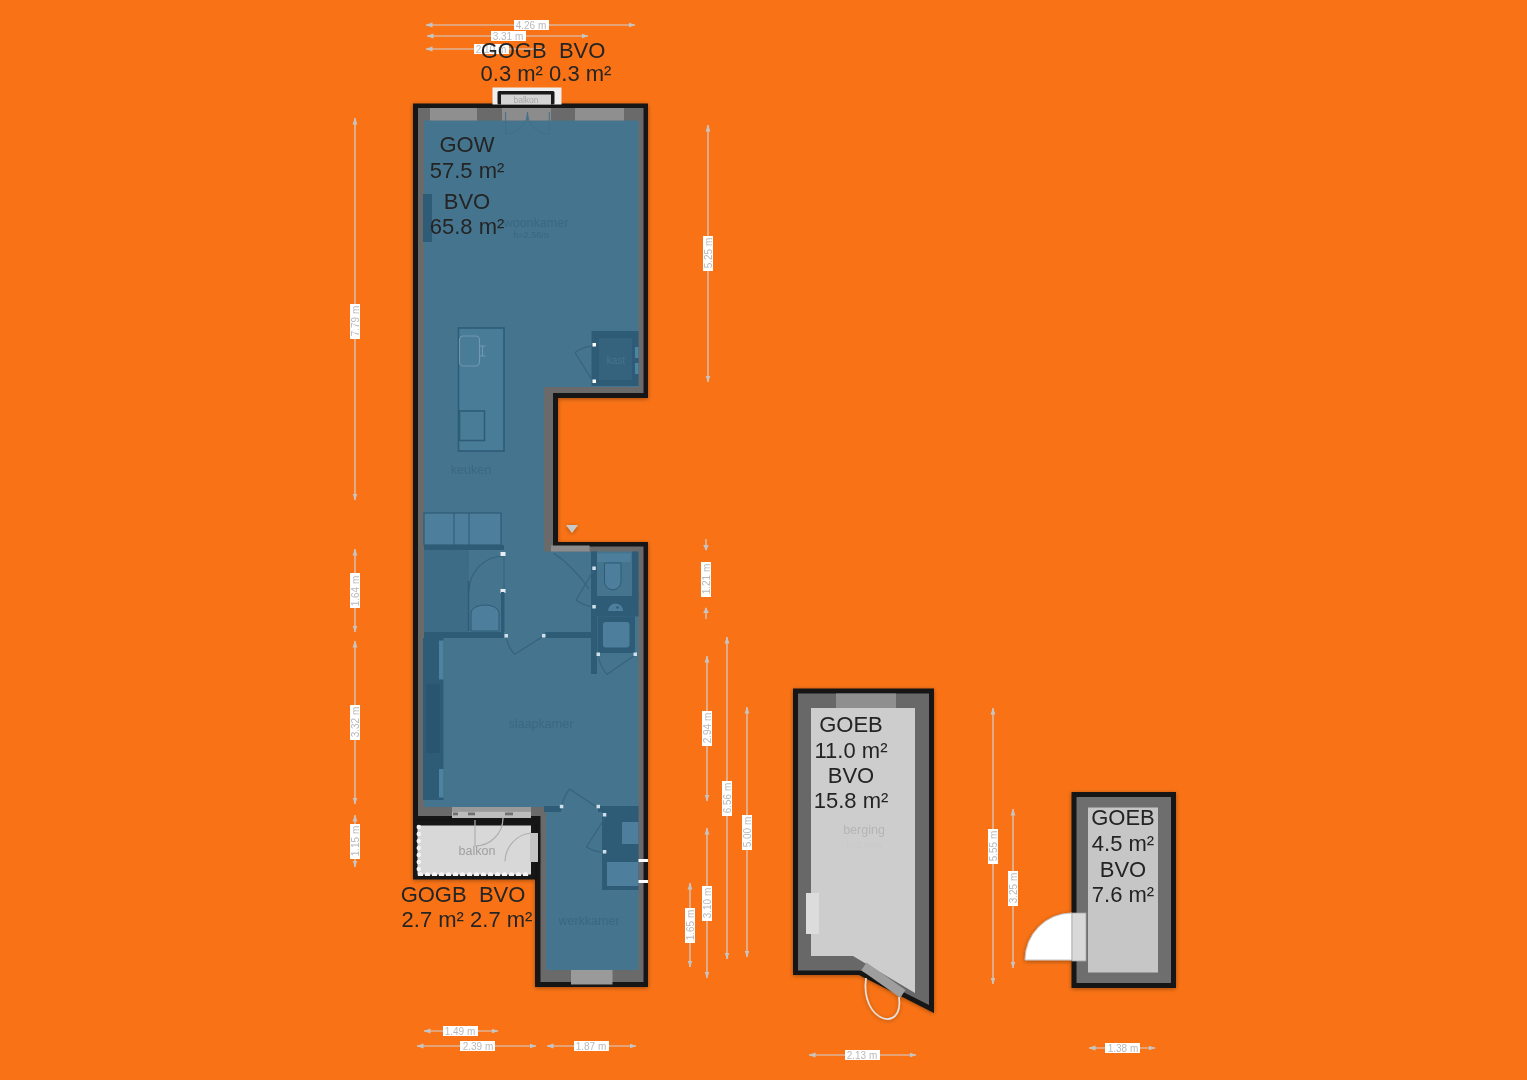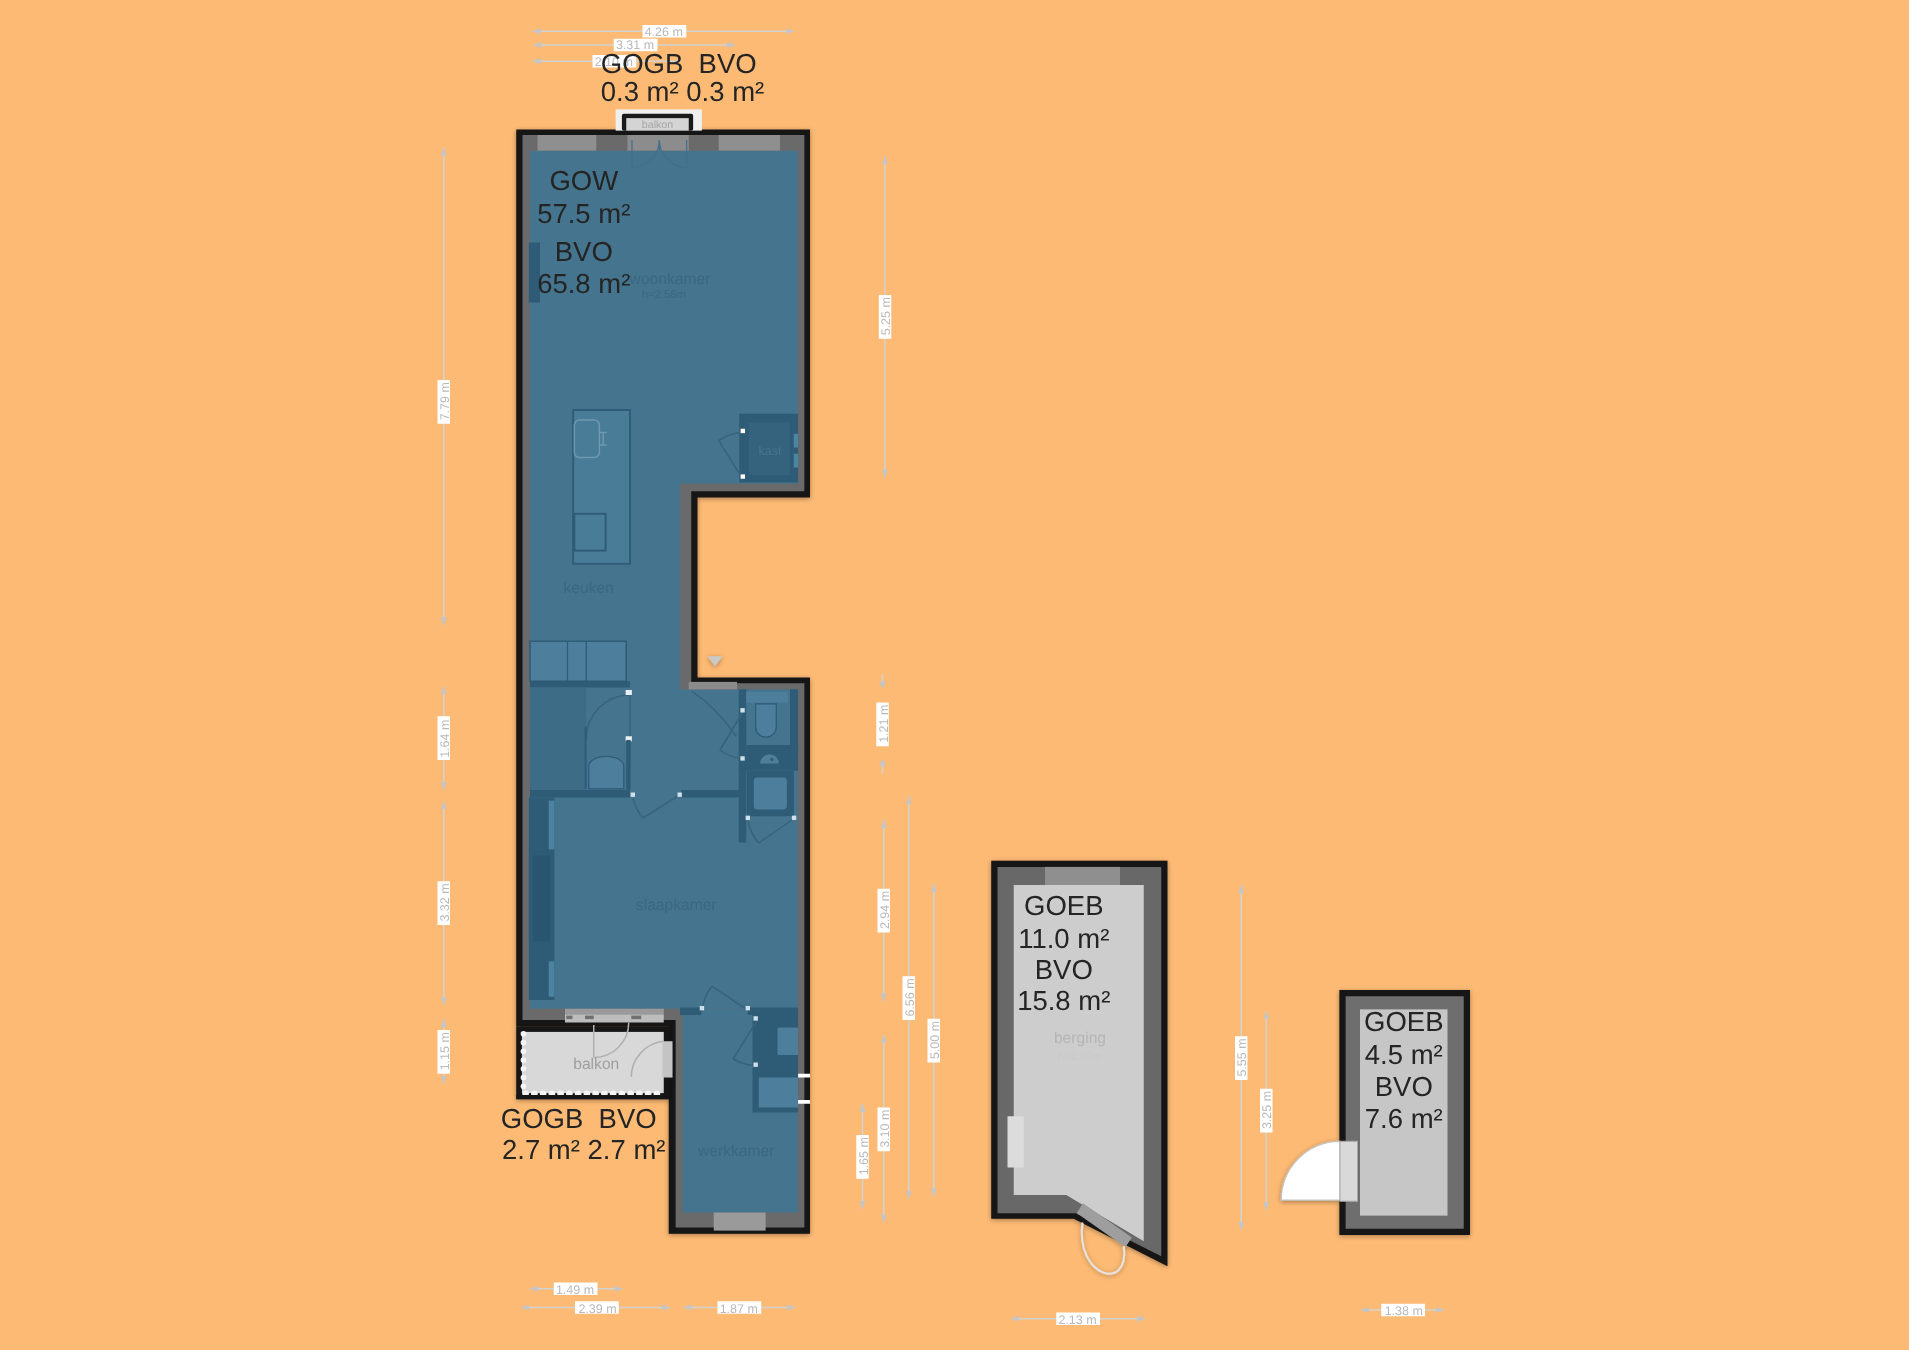--- a/index.html
+++ b/index.html
@@ -1,16 +1,16 @@
 <!DOCTYPE html>
 <html><head>
 <meta charset="utf-8">
 <style>
   html,body{margin:0;padding:0;background:#fff;}
-  .page{position:relative;width:1527px;height:1080px;background:#fdba74;overflow:hidden;}
+  .page{position:relative;width:1527px;height:1080px;background:#f97316;overflow:hidden;}
   svg{position:absolute;left:0;top:0;}
   text{font-family:"Liberation Sans",sans-serif;}
 </style>
 </head>
 <body>
 
 <div class="page">
 <svg width="1527" height="1080" viewBox="0 0 1527 1080">
 <defs>
   <marker id="aL" markerWidth="7" markerHeight="6" refX="0.5" refY="3" orient="auto" markerUnits="userSpaceOnUse">

